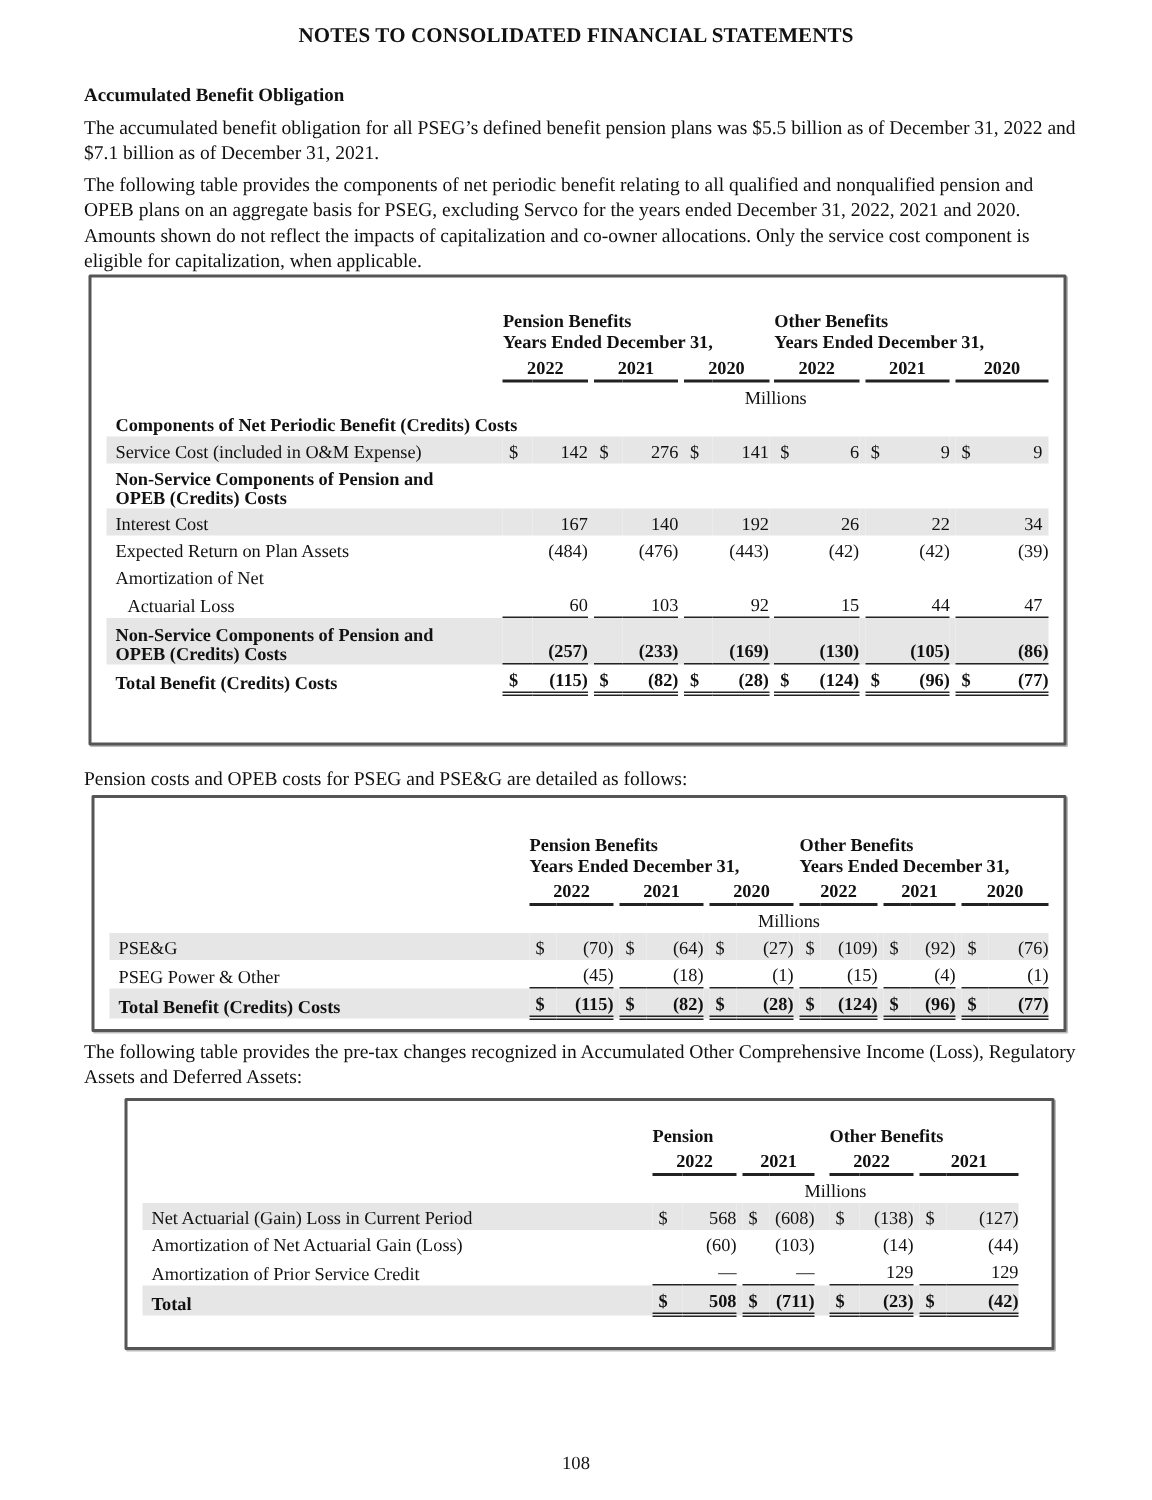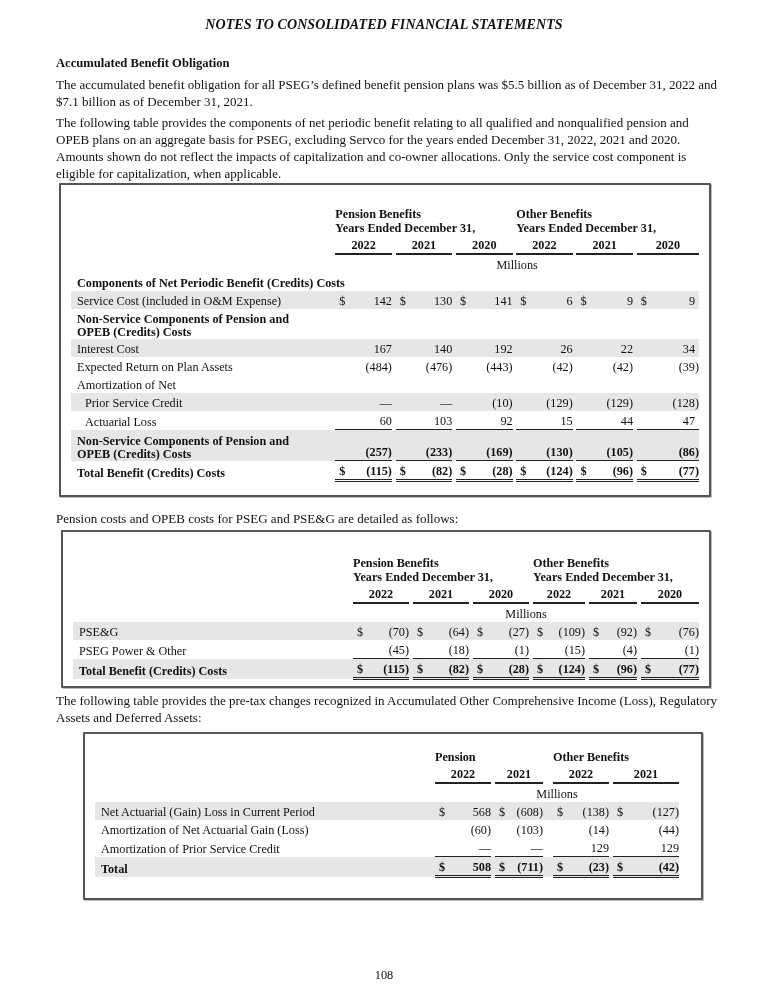--- a/index.html
+++ b/index.html
@@ -3,21 +3,21 @@
 <meta charset="utf-8">
 <style>
   html, body { margin: 0; padding: 0; background: #ffffff; }
   body {
     width: 768px; height: 1000px; position: relative; overflow: hidden;
     font-family: "Liberation Serif", "DejaVu Serif", serif;
     color: #111; font-size: 12.4px;
   }
   .page-title {
     position: absolute; top: 17px; left: 0; width: 768px; text-align: center;
-    font-weight: bold; font-size: 14px; letter-spacing: 0.1px; font-style: italic;
+    font-weight: bold; font-size: 14px; letter-spacing: 0.1px;
   }
   .section-heading {
     position: absolute; top: 56px; left: 56px; font-weight: bold; font-size: 12.6px; text-align: right;
   }
   .para {
     position: absolute; left: 56px; width: 668px; line-height: 17px; font-size: 13px;
   }
   .p1 { top: 76px; }
   .p2 { top: 114px; }
   .p3 { top: 510px; }
@@ -112,21 +112,21 @@
     <tr>
       <td colspan="18" class="lbl bold" style="padding-left:6px">Components of Net Periodic Benefit (Credits) Costs</td>
     </tr>
 
     <tr class="shade">
       <td class="lbl">Service Cost (included in O&amp;M Expense)</td>
       <td class="dol">$</td>
           <td class="num">142</td>
           <td></td>
       <td class="dol">$</td>
-          <td class="num">130</td>
+          <td class="num">276</td>
           <td></td>
       <td class="dol">$</td>
           <td class="num">141</td>
           <td></td>
       <td class="dol">$</td>
           <td class="num">6</td>
           <td></td>
       <td class="dol">$</td>
           <td class="num">9</td>
           <td></td>
@@ -182,40 +182,20 @@
           <td></td>
       <td></td>
           <td class="num">(39)</td>
     </tr>
 
     <tr>
       <td class="lbl">Amortization of Net</td>
       <td colspan="17"></td>
     </tr>
 
-    <tr class="shade">
-      <td class="lbl indent">Prior Service Credit</td>
-      <td></td>
-          <td class="num">—</td>
-          <td></td>
-      <td></td>
-          <td class="num">—</td>
-          <td></td>
-      <td></td>
-          <td class="num">(10)</td>
-          <td></td>
-      <td></td>
-          <td class="num">(129)</td>
-          <td></td>
-      <td></td>
-          <td class="num">(129)</td>
-          <td></td>
-      <td></td>
-          <td class="num">(128)</td>
-    </tr>
 
     <tr class="ul">
       <td class="lbl indent">Actuarial Loss</td>
       <td class="u"></td>
           <td class="num u">60</td>
           <td></td>
       <td class="u"></td>
           <td class="num u">103</td>
           <td></td>
       <td class="u"></td>

